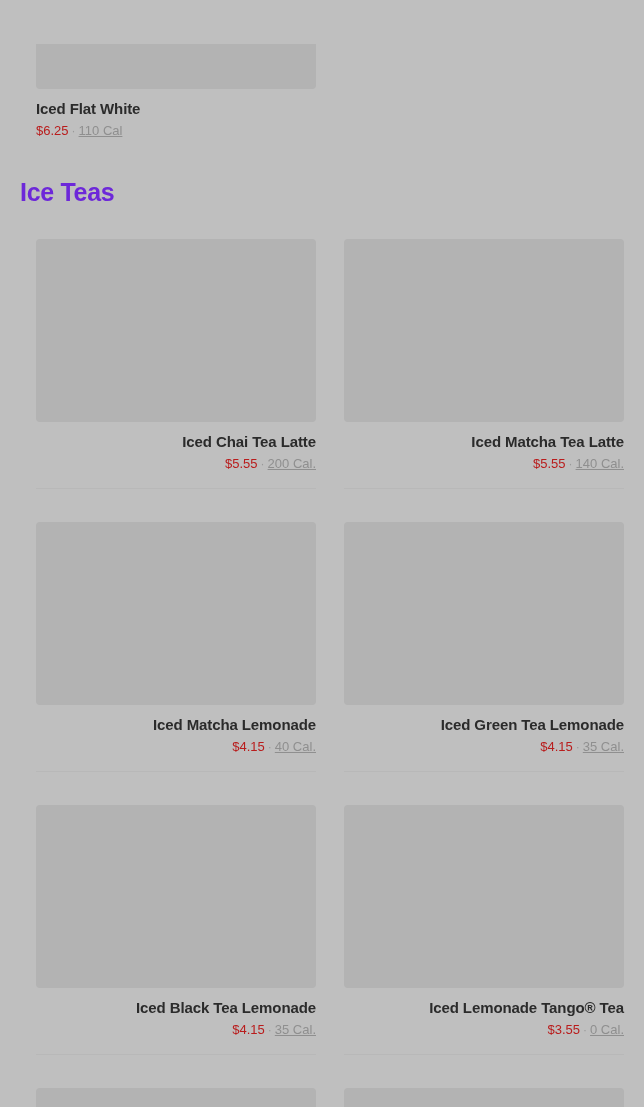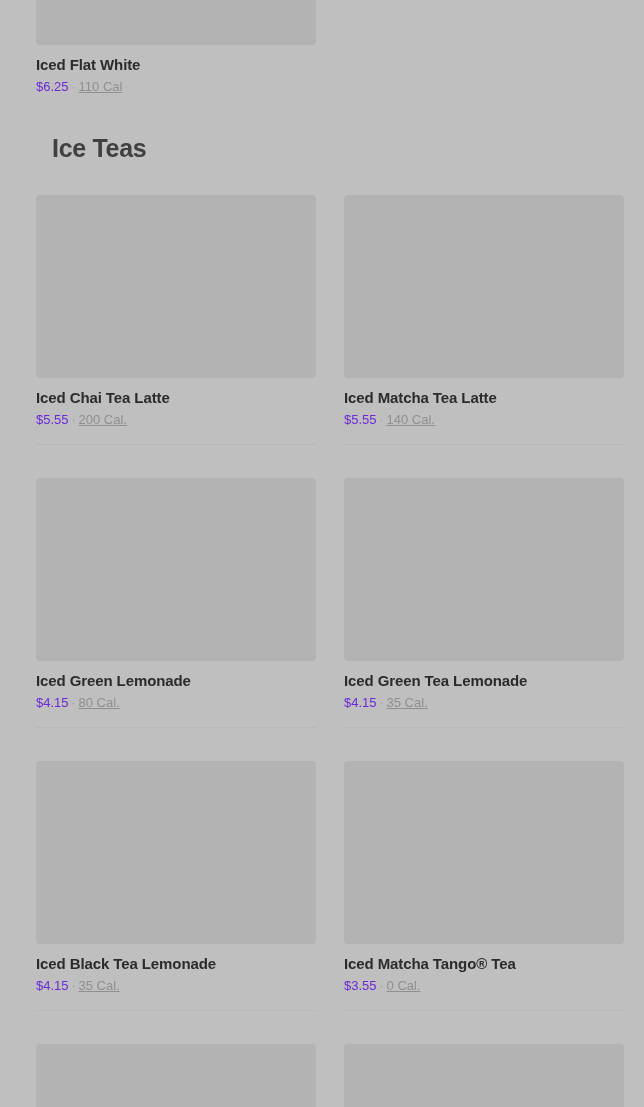--- a/index.html
+++ b/index.html
@@ -22,20 +22,21 @@
     position: relative;
     overflow: hidden;
   }
 
   
   .product-grid {
     display: grid;
     grid-template-columns: 280px 280px;
     column-gap: 28px;
     padding: 0 36px;
+    text-align: right;
   }
 
   .product-card {
     position: relative;
     padding-bottom: 0;
   }
 
   .product-thumb {
     width: 280px;
     background: #b3b3b3;
@@ -58,44 +59,45 @@
   }
 
   .product-meta {
     margin-top: 5px;
     font-size: 13px;
     line-height: 16px;
     color: #4a4a4a;
     white-space: nowrap;
   }
 
-  .product-meta .price { color: #6d28d9; }
+  .product-meta .price { color: #b91c1c; }
   .product-meta .sep {
     color: #9a9a9a;
     padding: 0 3px;
     font-size: 12px;
   }
   .product-meta .cal { color: #8f8f8f; text-decoration: underline; }
 
   
   .top-partial-row {
     display: grid;
     grid-template-columns: 280px 280px;
     column-gap: 14px;
     padding: 0 36px;
+    margin-top: 44px;
   }
   .top-partial-row .product-thumb { height: 45px; border-radius: 0 0 4px 4px; }
   .top-partial-row .product-info { border-bottom: none; padding-bottom: 0; }
 
   
   .section-heading {
-    padding: 38px 36px 0 52px;
+    padding: 38px 36px 0 20px;
     font-size: 25px;
     font-weight: bold;
-    color: #404040;
+    color: #6d28d9;
     letter-spacing: -0.3px;
     line-height: 30px;
   }
 
   .grid-spacer-top { height: 32px; }
 
   
   .row-normal .product-thumb { height: 183px; }
 
   
@@ -149,23 +151,23 @@
       </div>
     </div>
 
   </div>
 
   <div class="product-grid row-normal" style="padding-top:33px;">
 
     <div class="product-card">
       <div class="product-thumb"></div>
       <div class="product-info">
-        <div class="product-name">Iced Green Lemonade</div>
-        <div class="product-meta">
-          <span class="price">$4.15</span><span class="sep">·</span><span class="cal">80 Cal.</span>
+        <div class="product-name">Iced Matcha Lemonade</div>
+        <div class="product-meta">
+          <span class="price">$4.15</span><span class="sep">·</span><span class="cal">40 Cal.</span>
         </div>
       </div>
     </div>
 
     <div class="product-card">
       <div class="product-thumb"></div>
       <div class="product-info">
         <div class="product-name">Iced Green Tea Lemonade</div>
         <div class="product-meta">
           <span class="price">$4.15</span><span class="sep">·</span><span class="cal">35 Cal.</span>
@@ -183,21 +185,21 @@
         <div class="product-name">Iced Black Tea Lemonade</div>
         <div class="product-meta">
           <span class="price">$4.15</span><span class="sep">·</span><span class="cal">35 Cal.</span>
         </div>
       </div>
     </div>
 
     <div class="product-card">
       <div class="product-thumb"></div>
       <div class="product-info">
-        <div class="product-name">Iced Matcha Tango® Tea</div>
+        <div class="product-name">Iced Lemonade Tango® Tea</div>
         <div class="product-meta">
           <span class="price">$3.55</span><span class="sep">·</span><span class="cal">0 Cal.</span>
         </div>
       </div>
     </div>
 
   </div>
 
   <div class="product-grid row-clipped">
 

